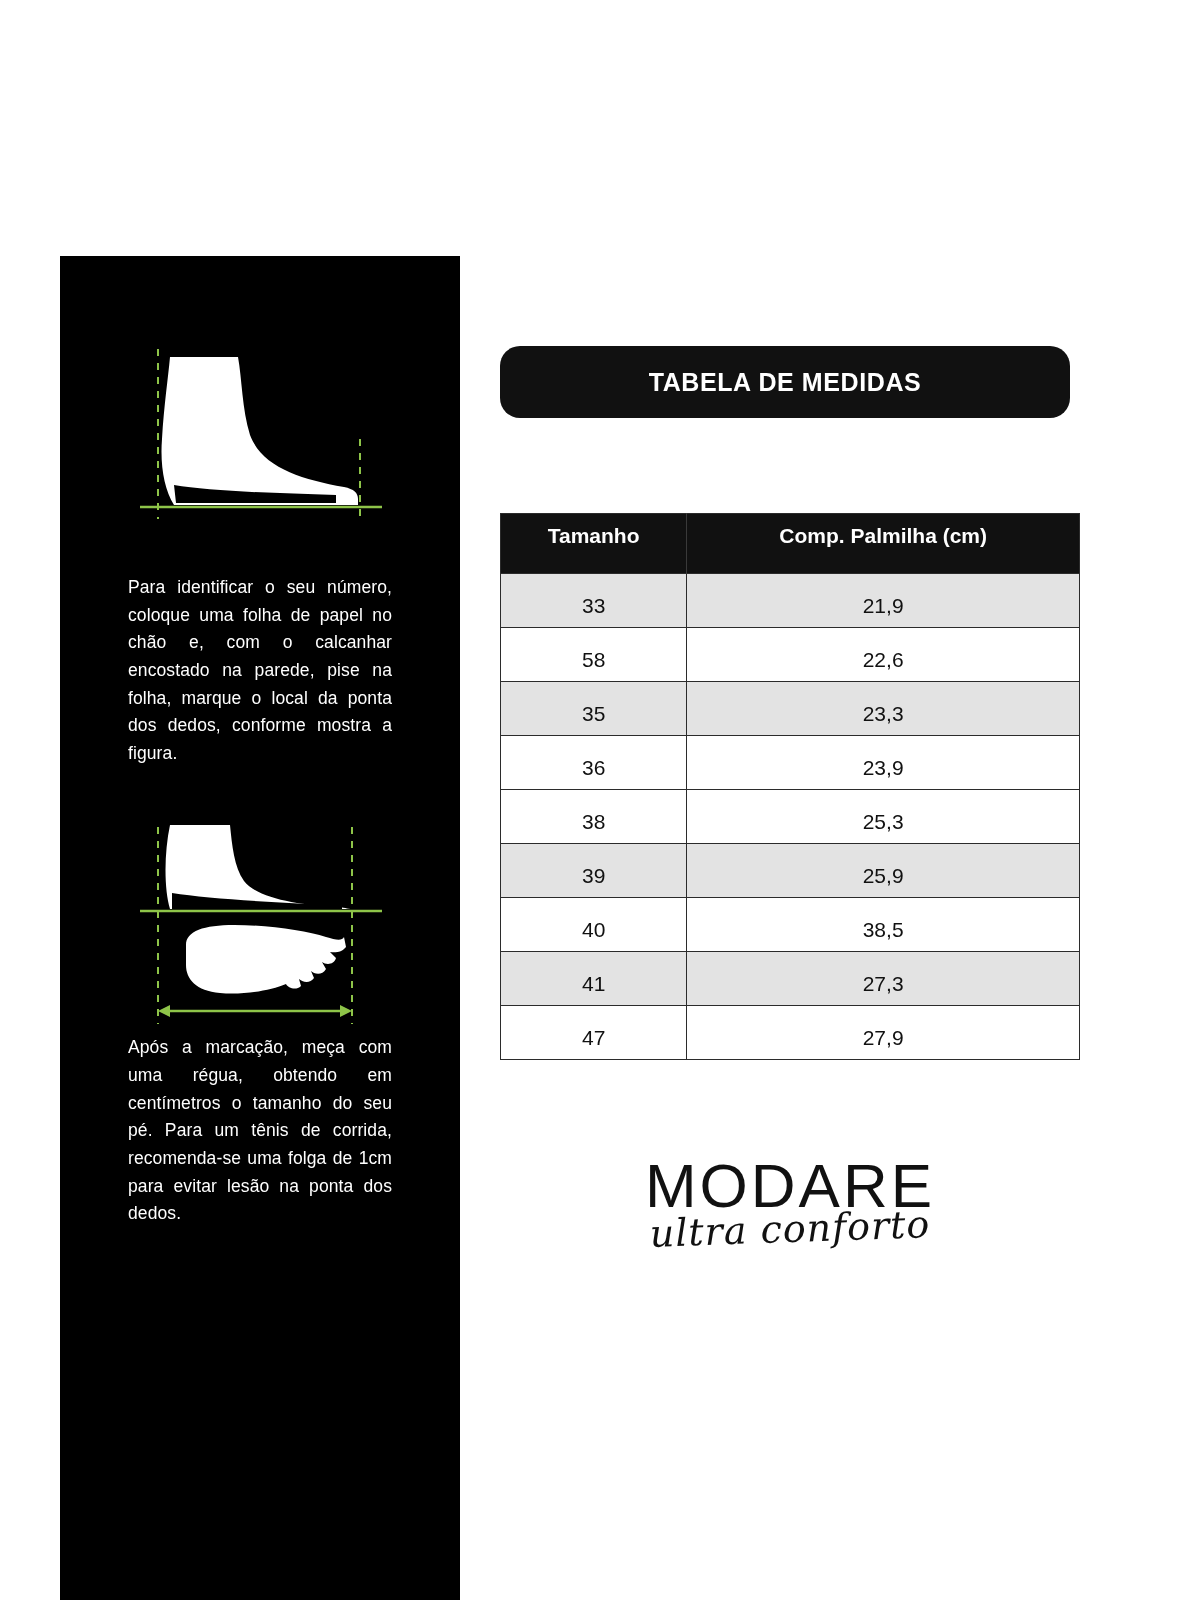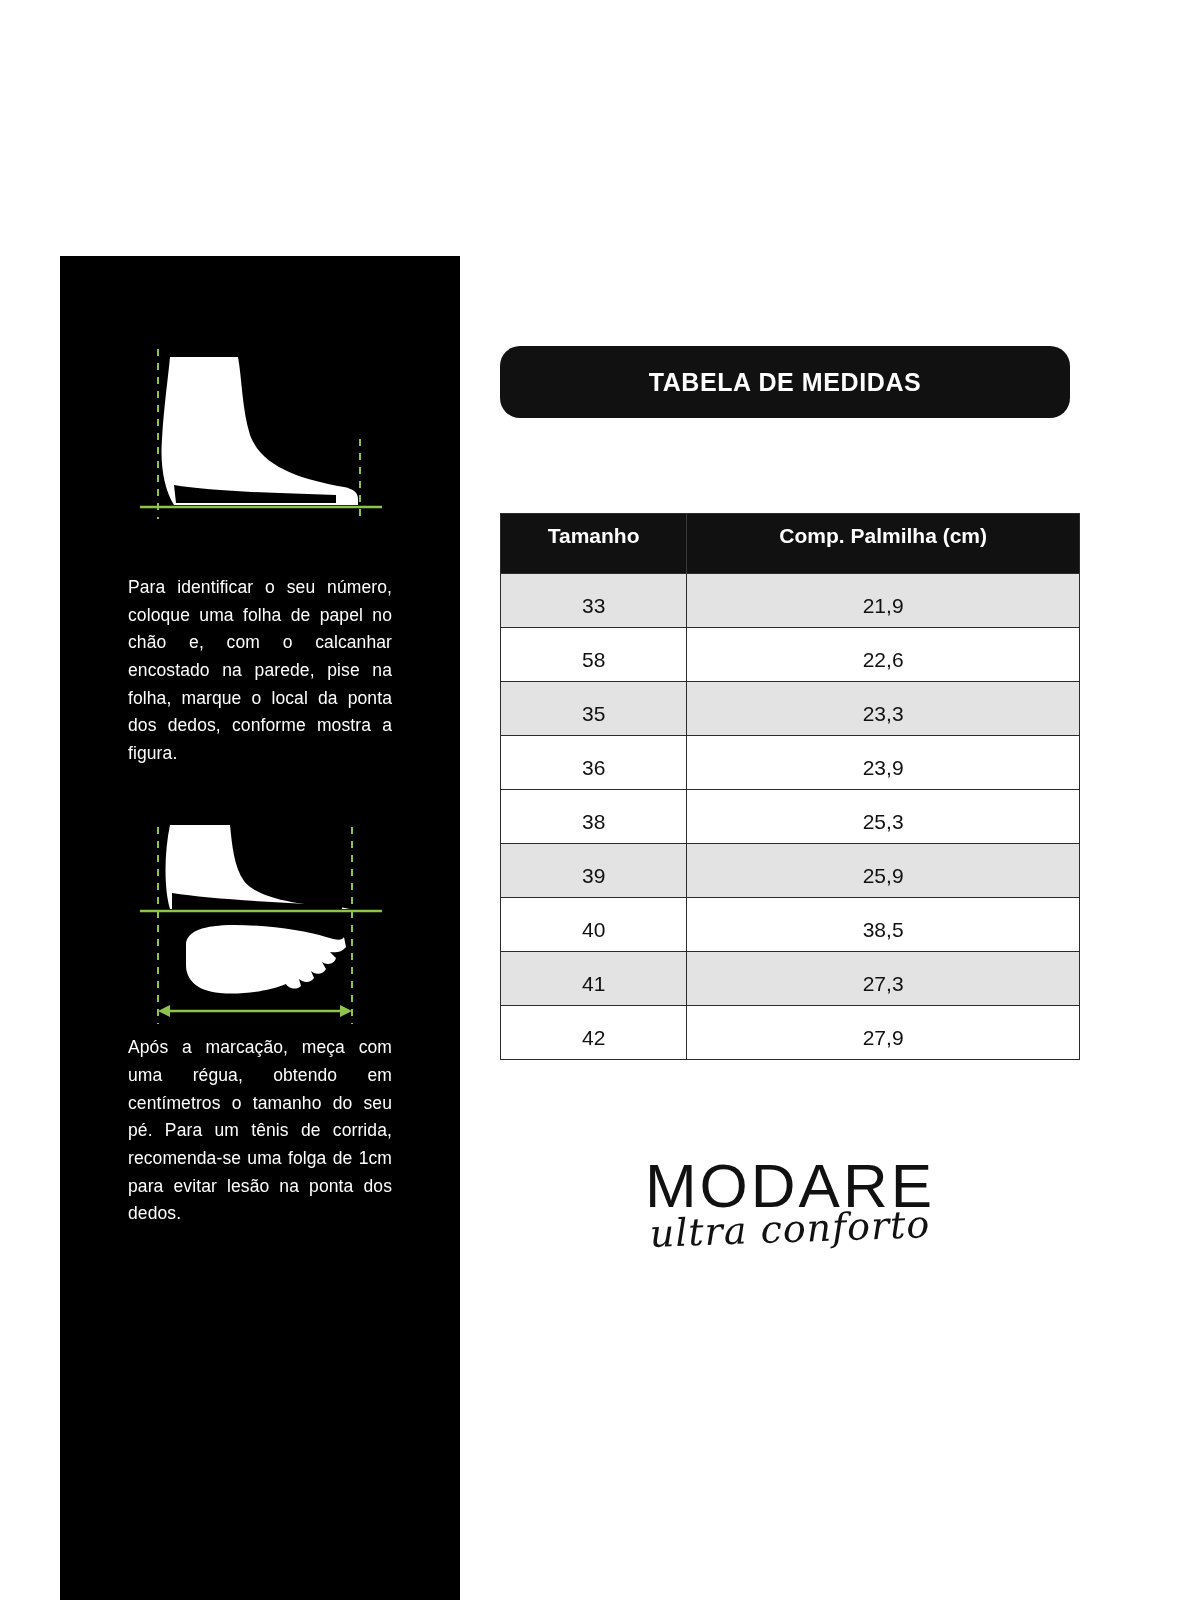--- a/index.html
+++ b/index.html
@@ -215,21 +215,21 @@
       </tr>
       <tr class="plain">
         <td>40</td>
         <td>38,5</td>
       </tr>
       <tr class="alt">
         <td>41</td>
         <td>27,3</td>
       </tr>
       <tr class="plain">
-        <td>42</td>
+        <td>47</td>
         <td>27,9</td>
       </tr>
     </tbody>
   </table>
 
   <div class="brand">
     <div class="brand-main">MODARE</div>
     <div class="brand-sub">ultra conforto</div>
   </div>
 </div>

